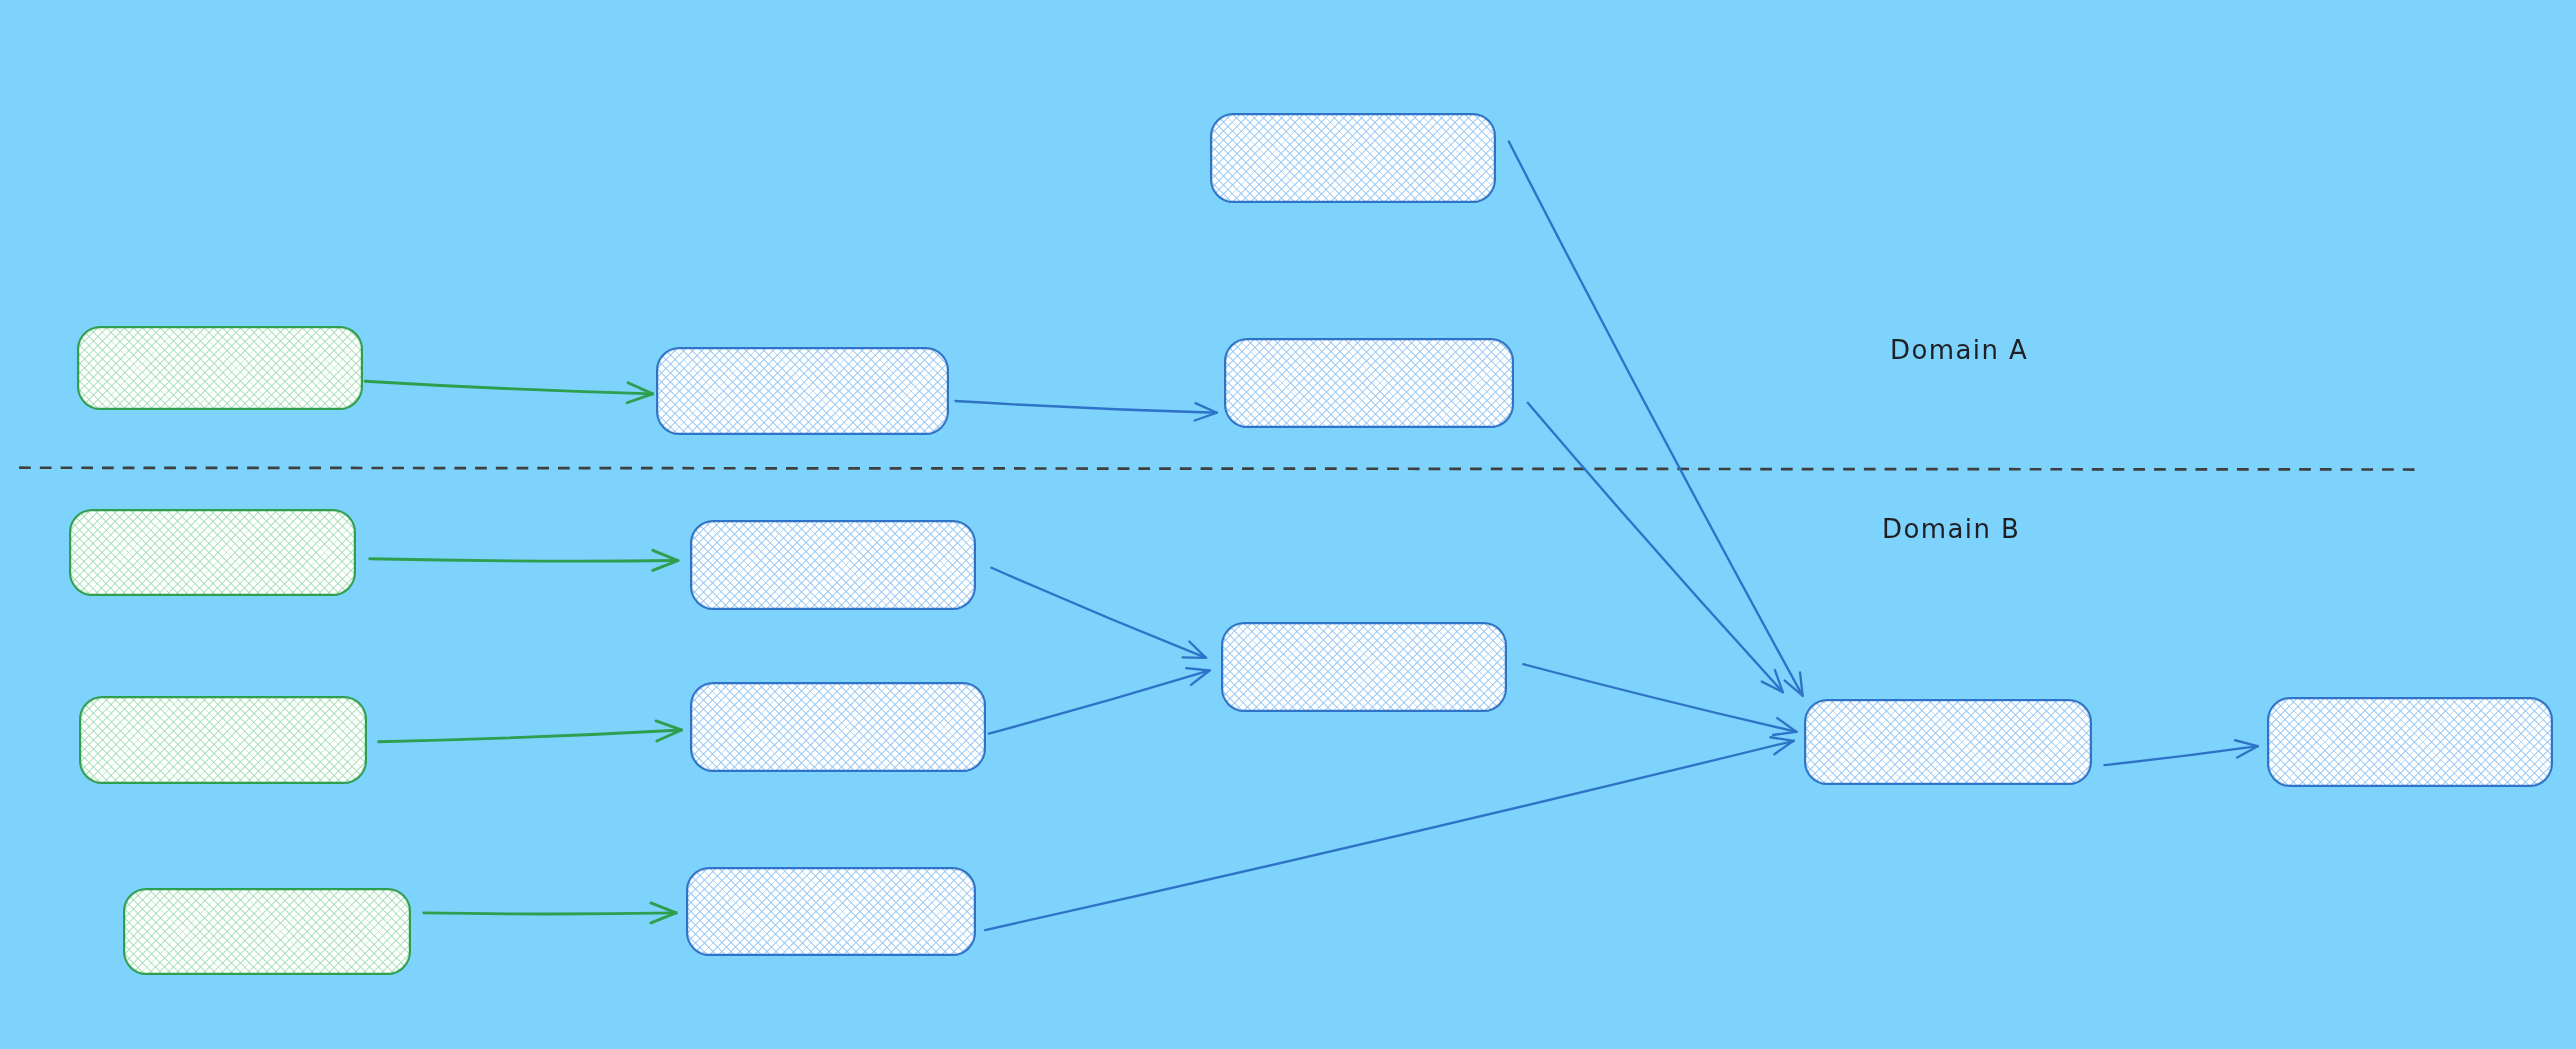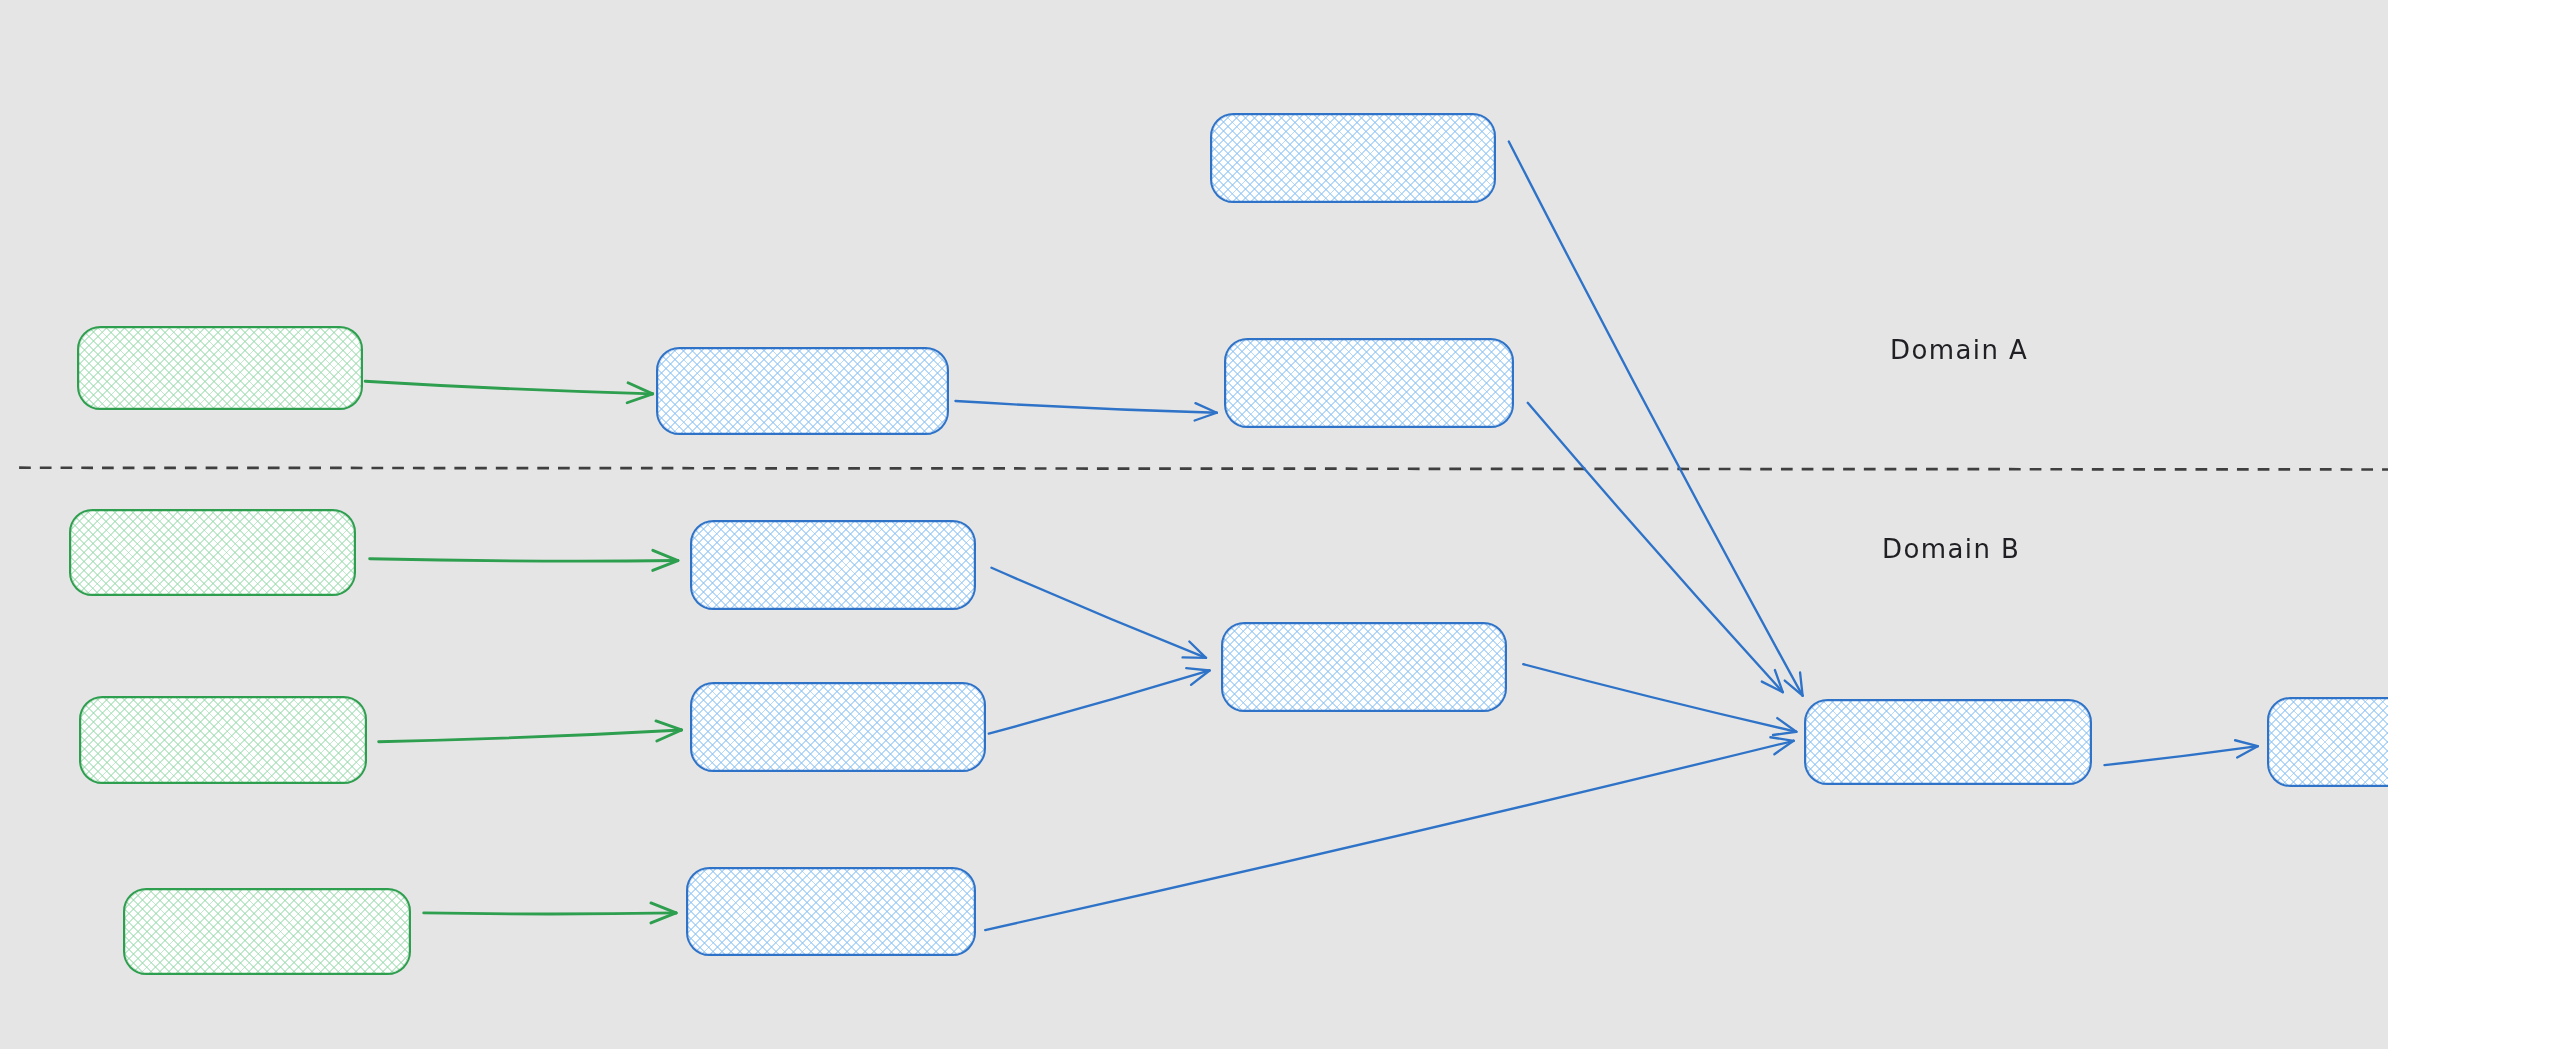--- a/index.html
+++ b/index.html
@@ -2,23 +2,23 @@
 <html style="font-size:14.4px"><head>
 <meta charset="utf-8">
 <style>
   html, body {
     margin: 0;
     padding: 0;
     background: #ffffff;
   }
   #diagram-canvas {
     position: relative;
-    width: 2388px;
+    width: 2576px;
     height: 1049px;
-    background: #e5e5e5;
+    background: #7dd3fc;
     overflow: hidden;
     font-family: "DejaVu Sans", "Liberation Sans", sans-serif;
   }
   #edges-layer {
     position: absolute;
     left: 0; top: 0;
     width: 2576px;
     height: 1049px;
     pointer-events: none;
   }
@@ -112,21 +112,21 @@
         <path d="M1990 822 L1964.3 818.1"></path>
         <path d="M1990 822 L1968.7 836.9"></path>
       </g>
       <g fill="none" stroke="#2e73c8" stroke-width="2.6" stroke-linecap="round">
         <path d="M2335 849 Q2420.175 839.9166666666666 2505 828"></path>
         <path d="M2505 828 L2479.9 821.4"></path>
         <path d="M2505 828 L2482.2 840.5"></path>
       </g>
     </svg>
   <div class="domain-label" style="left: 1890px; top: 335px;">Domain A</div>
-  <div class="domain-label" style="left: 1882px; top: 534px;">Domain B</div>
+  <div class="domain-label" style="left: 1882px; top: 514px;">Domain B</div>
 <div class="node blue" style="left: 1210px; top: 113px; width: 286px; height: 90px;"></div>
     <div class="node green" style="left: 77px; top: 326px; width: 286px; height: 84px;"></div>
     <div class="node blue" style="left: 656px; top: 347px; width: 293px; height: 88px;"></div>
     <div class="node blue" style="left: 1224px; top: 338px; width: 290px; height: 90px;"></div>
     <div class="node green" style="left: 69px; top: 509px; width: 287px; height: 87px;"></div>
     <div class="node blue" style="left: 690px; top: 520px; width: 286px; height: 90px;"></div>
     <div class="node green" style="left: 79px; top: 696px; width: 288px; height: 88px;"></div>
     <div class="node blue" style="left: 690px; top: 682px; width: 296px; height: 90px;"></div>
     <div class="node blue" style="left: 1221px; top: 622px; width: 286px; height: 90px;"></div>
     <div class="node green" style="left: 123px; top: 888px; width: 288px; height: 87px;"></div>

